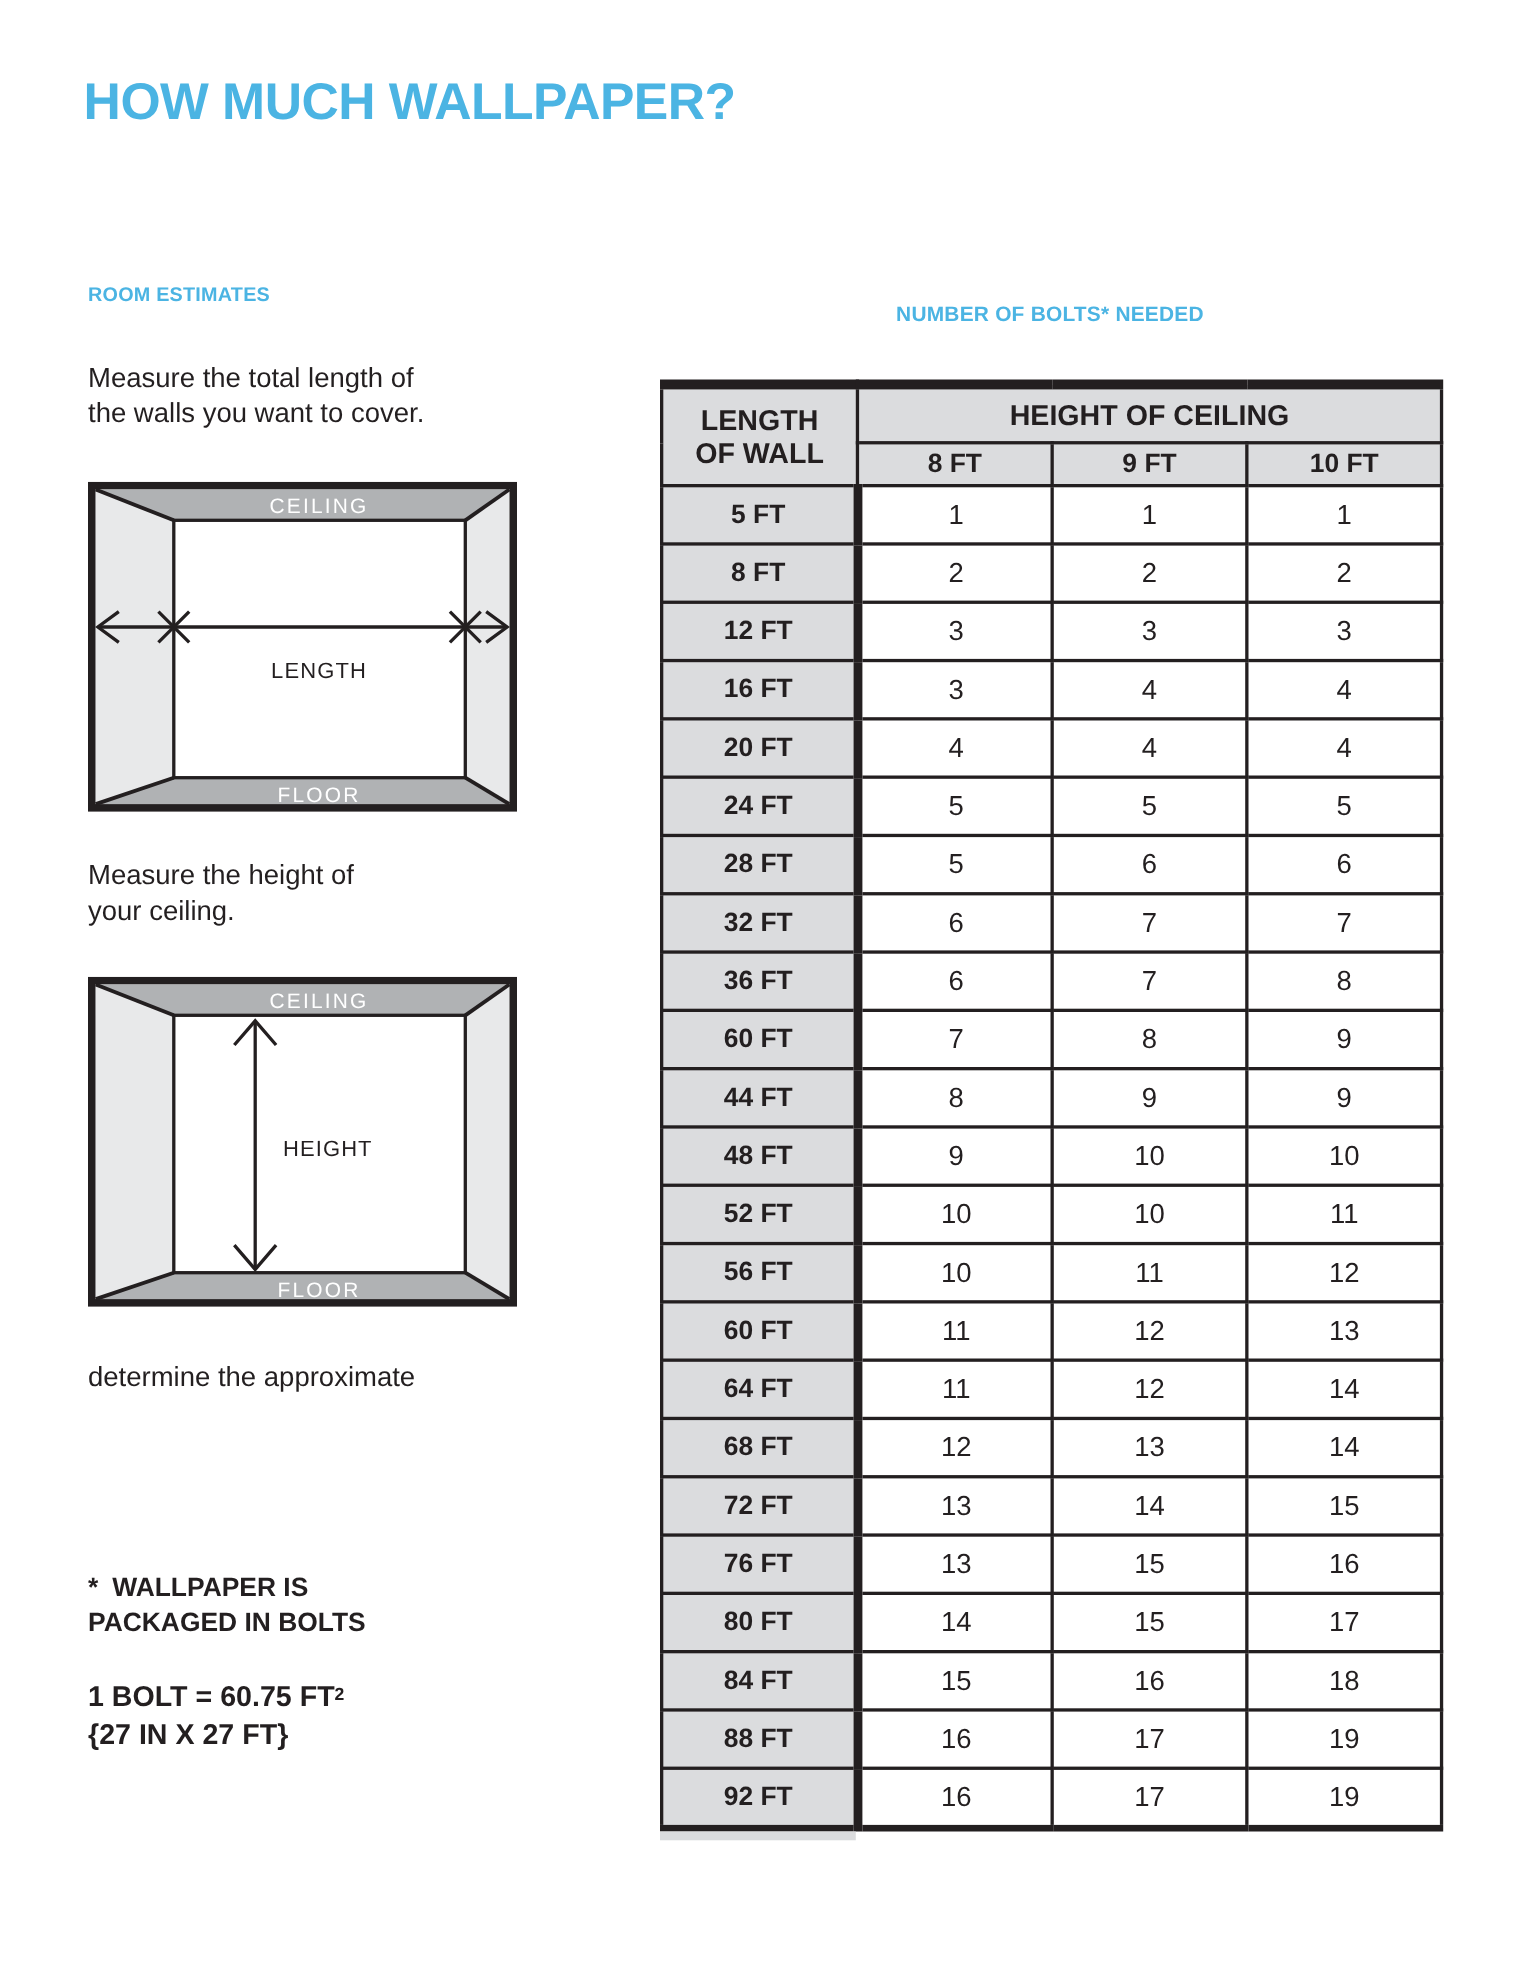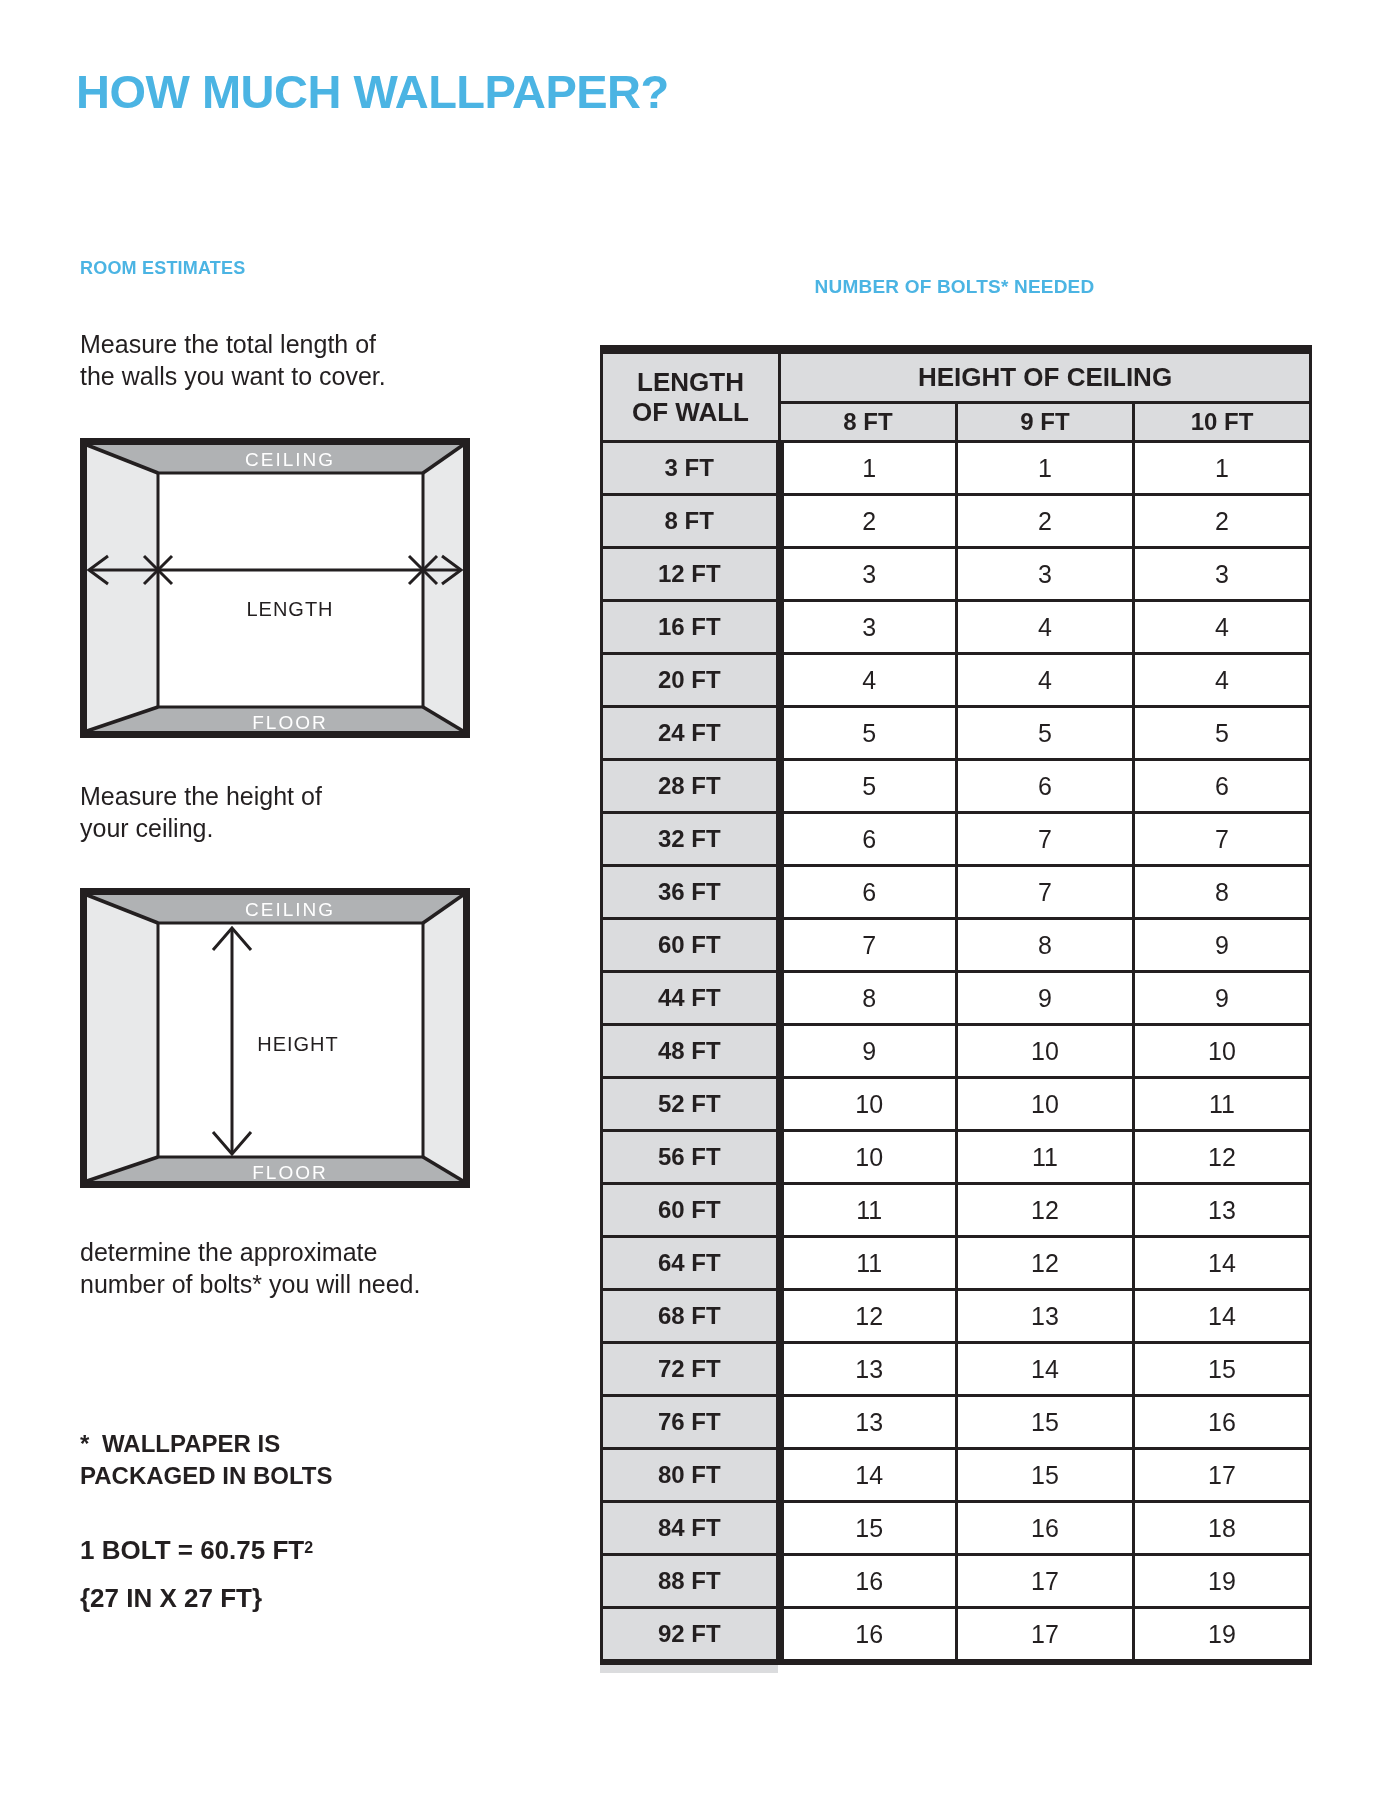--- a/index.html
+++ b/index.html
@@ -41,21 +41,21 @@
   .footnote{
     left:80px;top:1428px;
     font-size:24px;font-weight:bold;line-height:32px;
   }
   .footnote .hang{display:flex;}
   .footnote .star{width:22px;}
   .footnote .indent{}
 
   .bolt-eq{
     left:80px;top:1524px;
-    font-size:26px;font-weight:bold;line-height:48px;
+    font-size:26px;font-weight:bold;line-height:34px;
   }
   .bolt-eq sup{font-size:16px;vertical-align:6px;}
 
   .table-heading{
     left:600px;top:276px;width:709px;text-align:center;
     font-size:19px;font-weight:bold;color:var(--accent);
     letter-spacing:0.2px;
   }
 
   .table-area{left:600px;top:345px;width:709px;}
@@ -159,21 +159,20 @@
     <path d="M133,62 L152,40 L171,62"></path>
     <path d="M133,244 L152,266 L171,244"></path>
   </g>
   <text x="210" y="28" text-anchor="middle" font-size="19" letter-spacing="2" fill="#ffffff">CEILING</text>
   <text x="210" y="291" text-anchor="middle" font-size="19" letter-spacing="2" fill="#ffffff">FLOOR</text>
   <text x="218" y="163" text-anchor="middle" font-size="20" letter-spacing="1" fill="#231f20">HEIGHT</text>
 </svg>
 
 <div class="abs body-copy p3">
   <div>determine the approximate</div>
-  <div>number of bolts* you will need.</div>
 </div>
 
 <div class="abs footnote">
   <div class="hang">
     <span class="star">*</span>
     <span>WALLPAPER IS</span>
   </div>
   <div class="indent">PACKAGED IN BOLTS</div>
 </div>
 
@@ -201,21 +200,21 @@
         <th class="group" colspan="3">HEIGHT OF CEILING</th>
       </tr>
       <tr>
         <th class="colhead">8 FT</th>
         <th class="colhead">9 FT</th>
         <th class="colhead last">10 FT</th>
       </tr>
     </thead>
     <tbody>
         <tr>
-          <th class="rowhead">3 FT</th>
+          <th class="rowhead">5 FT</th>
           <td>1</td>
           <td>1</td>
           <td>1</td>
         </tr>
         <tr>
           <th class="rowhead">8 FT</th>
           <td>2</td>
           <td>2</td>
           <td>2</td>
         </tr>

